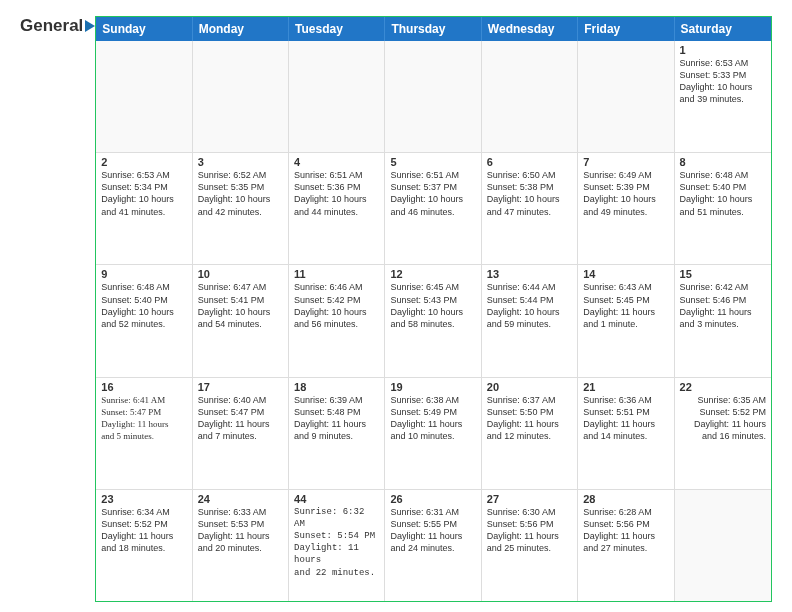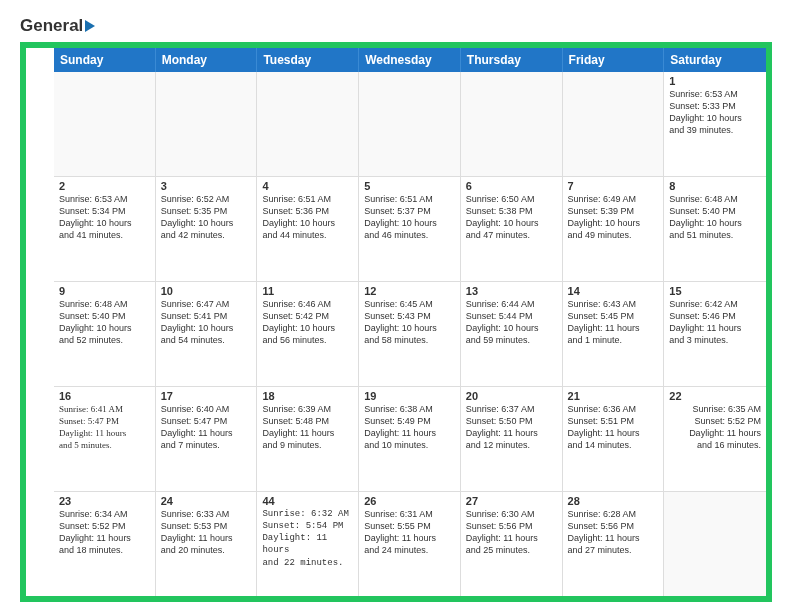--- a/index.html
+++ b/index.html
@@ -8,21 +8,21 @@
       background: #fff;
       width: 792px;
       height: 612px;
       overflow: hidden;
     }
     .page {
       width: 792px;
       height: 612px;
       padding: 16px 20px 10px 20px;
       display: flex;
-      flex-direction: column;
+      flex-direction: row;
     }
     .header {
       display: flex;
       align-items: flex-start;
       justify-content: space-between;
       margin-bottom: 8px;
     }
     .title-block {
       text-align: right;
     }
@@ -33,22 +33,21 @@
       line-height: 1.1;
     }
     .subtitle {
       font-size: 14px;
       color: #555;
     }
     .calendar {
       flex: 1;
       display: flex;
       flex-direction: column;
-      border: 6px solid #22c55e;
-      padding-left: 28px;
+      border: 1px solid #22c55e;
     }
     .cal-header {
       display: grid;
       grid-template-columns: repeat(7, 1fr);
       background: #2176c7;
     }
     .cal-header-cell {
       color: #fff;
       font-size: 12px;
       font-weight: bold;
@@ -131,22 +130,22 @@
       <div class="main-title"></div>
       <div class="subtitle"></div>
     </div>
   </div>
 
   <div class="calendar">
     <div class="cal-header">
     <div class="cal-header-cell">Sunday</div>
         <div class="cal-header-cell">Monday</div>
         <div class="cal-header-cell">Tuesday</div>
+        <div class="cal-header-cell">Thursday</div>
         <div class="cal-header-cell">Wednesday</div>
-        <div class="cal-header-cell">Thursday</div>
         <div class="cal-header-cell">Friday</div>
         <div class="cal-header-cell">Saturday</div>
       </div>
     <div class="cal-body">
     <div class="cal-row">
           <div class="cal-cell empty"></div>
           <div class="cal-cell empty"></div>
           <div class="cal-cell empty"></div>
           <div class="cal-cell empty"></div>
           <div class="cal-cell empty"></div>

